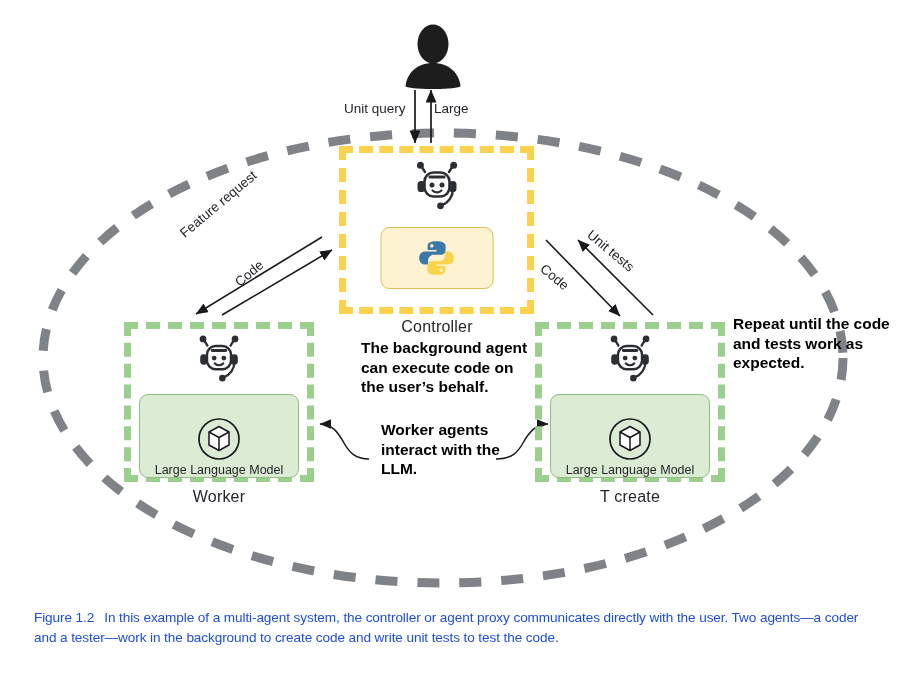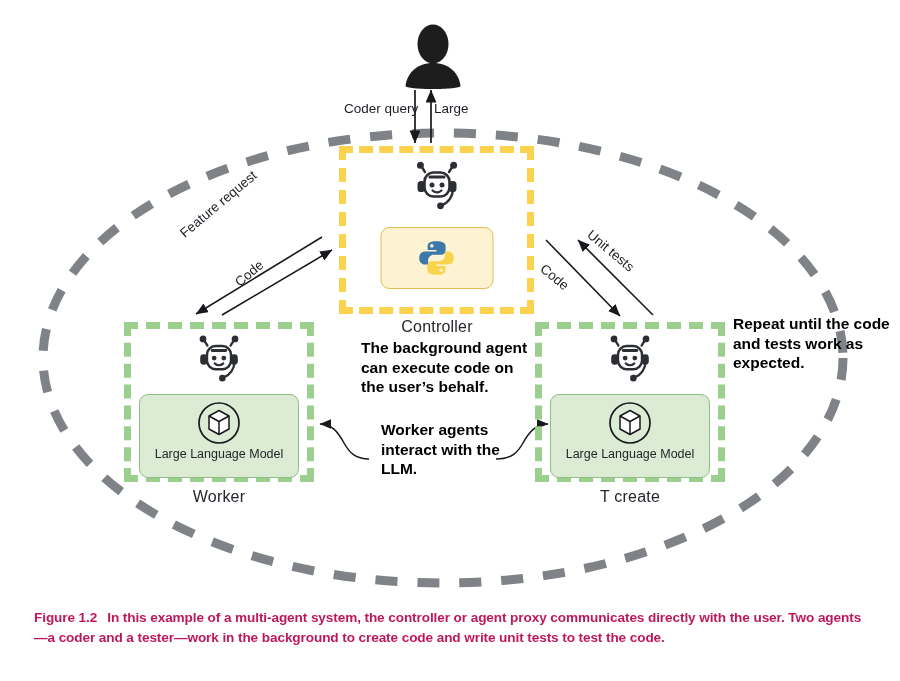--- a/index.html
+++ b/index.html
@@ -92,21 +92,21 @@
     left: 50%;
     transform: translateX(-50%);
     top: 65px;
     width: 160px;
     height: 84px;
     background: #DCEBD3;
     border: 1px solid #8FBE80;
     display: flex;
     flex-direction: column;
     align-items: center;
-    justify-content: flex-start;
+    justify-content: flex-end;
     padding-top: 5px;
   }
   .llm-label {
     font-size: 12.5px;
     color: #23262b;
     margin-top: 1px;
     font-family: "Liberation Sans", sans-serif;
     white-space: nowrap;
   }
   .python-card svg { position: absolute; left: 50%; top: 50%; transform: translate(-50%,-50%); }
@@ -139,24 +139,24 @@
   .note-worker     { left: 381px; top: 420px; width: 140px; }
   .note-repeat     { left: 733px; top: 314px; width: 160px; }
 
   
   .figure-caption {
     position: absolute;
     left: 34px;
     top: 608px;
     width: 832px;
     font-family: "Liberation Sans", sans-serif;
-    font-weight: bold;
+    font-weight: normal;
     font-size: 13.6px;
     line-height: 20px;
-    color: #be185d;
+    color: #1d4ed8;
     letter-spacing: -0.1px;
   }
   .figure-caption .fig-num { margin-right: 10px; }
 </style>
 </head>
 <body>
 
 <div id="figure-root">
 
   <svg class="diagram-canvas" viewBox="0 0 900 600">
@@ -286,21 +286,21 @@
         <circle cx="23" cy="23" r="20" fill="none" stroke="#17191d" stroke-width="1.7"></circle>
         <path d="M23 10.5 L33 16 L33 29 L23 34.5 L13 29 L13 16 Z" fill="#ffffff" stroke="#17191d" stroke-width="1.5" stroke-linejoin="round"></path>
         <path d="M13 16 L23 21.5 L33 16" fill="none" stroke="#17191d" stroke-width="1.5" stroke-linejoin="round"></path>
         <path d="M23 21.5 L23 34.5" fill="none" stroke="#17191d" stroke-width="1.5"></path>
       </svg>
       <span class="llm-label">Large Language Model</span>
     </div>
   </div>
   <div class="box-caption tester-cap">T create</div>
 
-  <div class="flow-label lbl-user-query">Coder query</div>
+  <div class="flow-label lbl-user-query">Unit query</div>
   <div class="flow-label lbl-answer">Large</div>
   <div class="flow-label lbl-feature-request">Feature request</div>
   <div class="flow-label lbl-code-left">Code</div>
   <div class="flow-label lbl-unit-tests">Unit tests</div>
   <div class="flow-label lbl-code-right">Code</div>
 
   <div class="annotation note-controller">The background agent can execute code on the user’s behalf.</div>
   <div class="annotation note-repeat">Repeat until the code and tests work as expected.</div>
   <div class="annotation note-worker">Worker agents interact with the LLM.</div>
 

